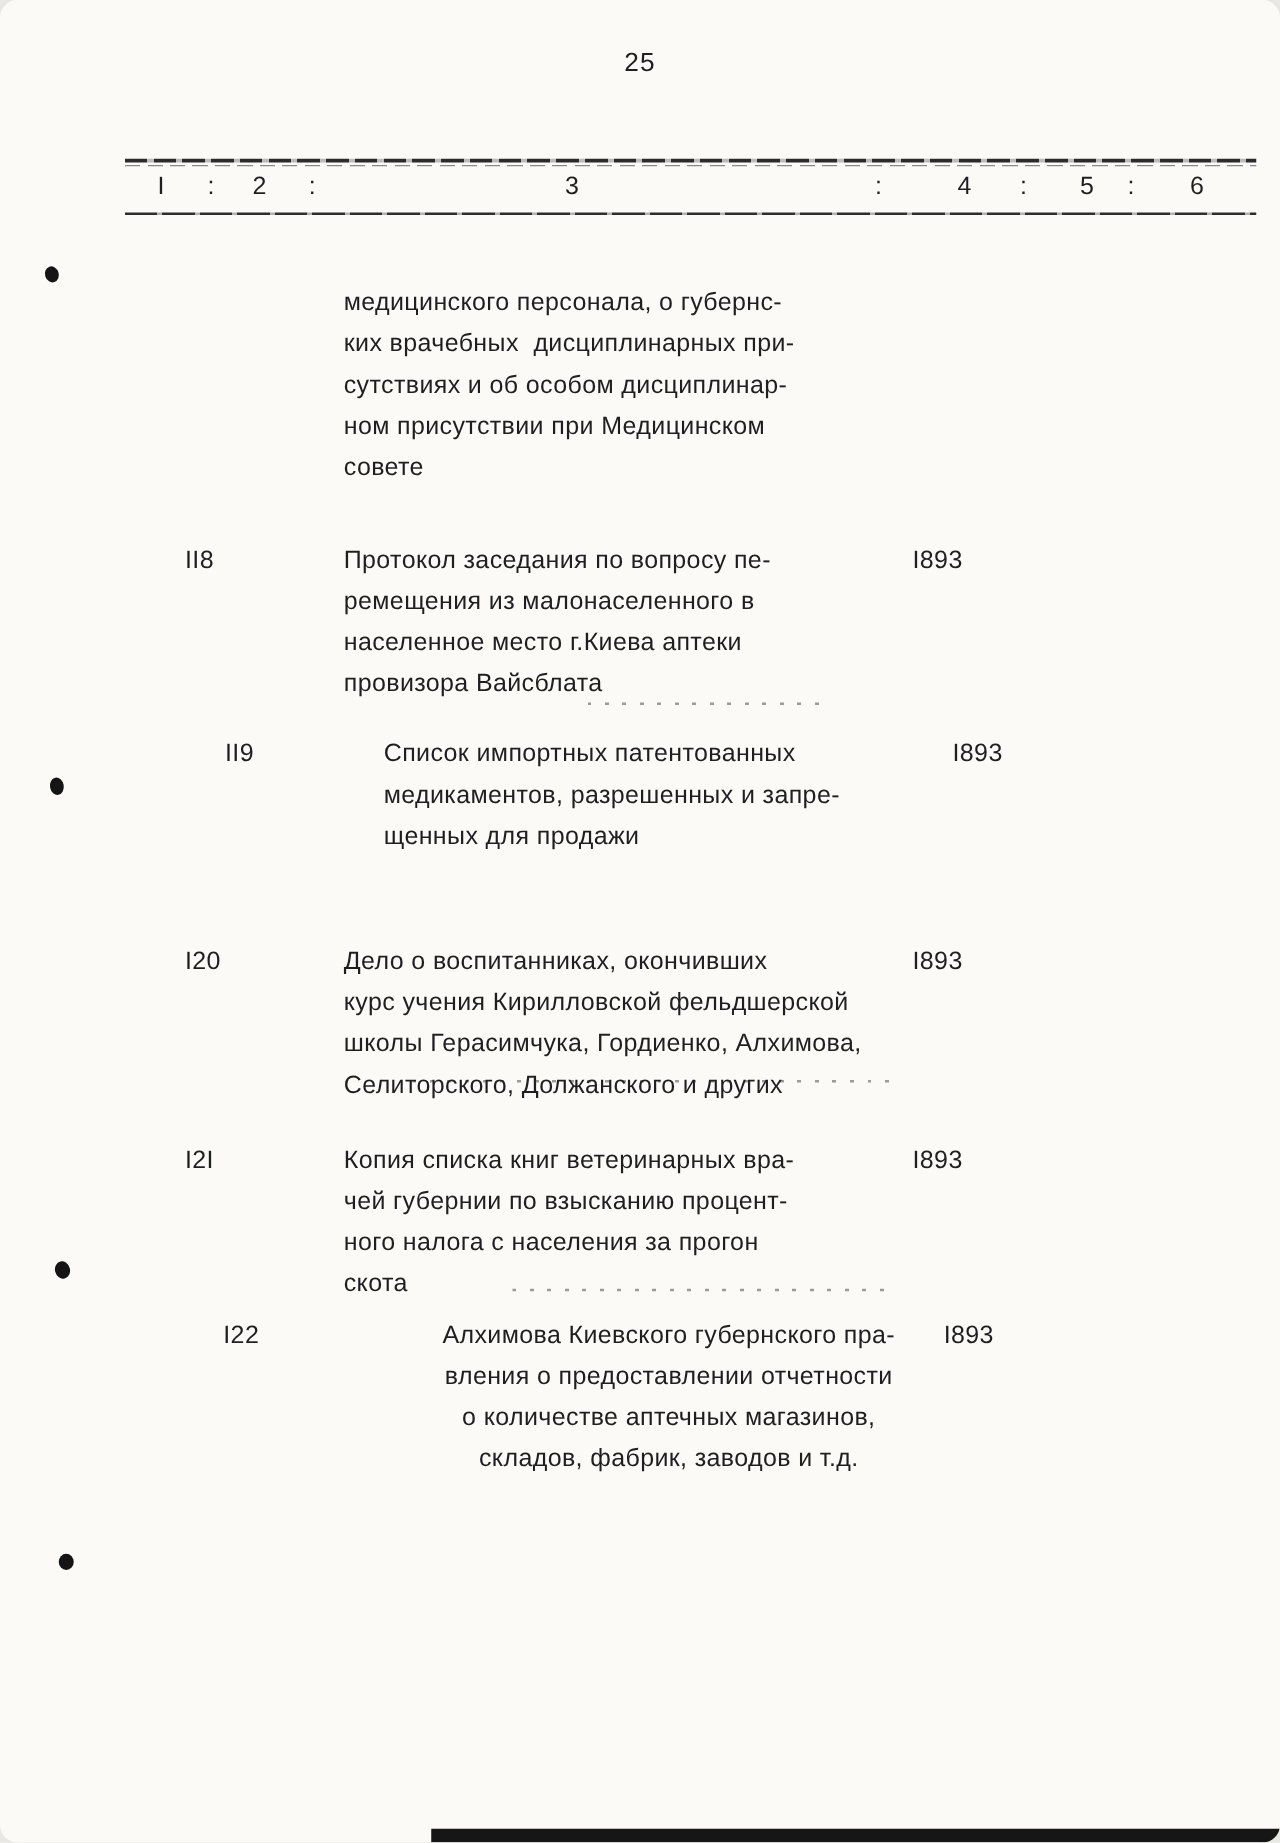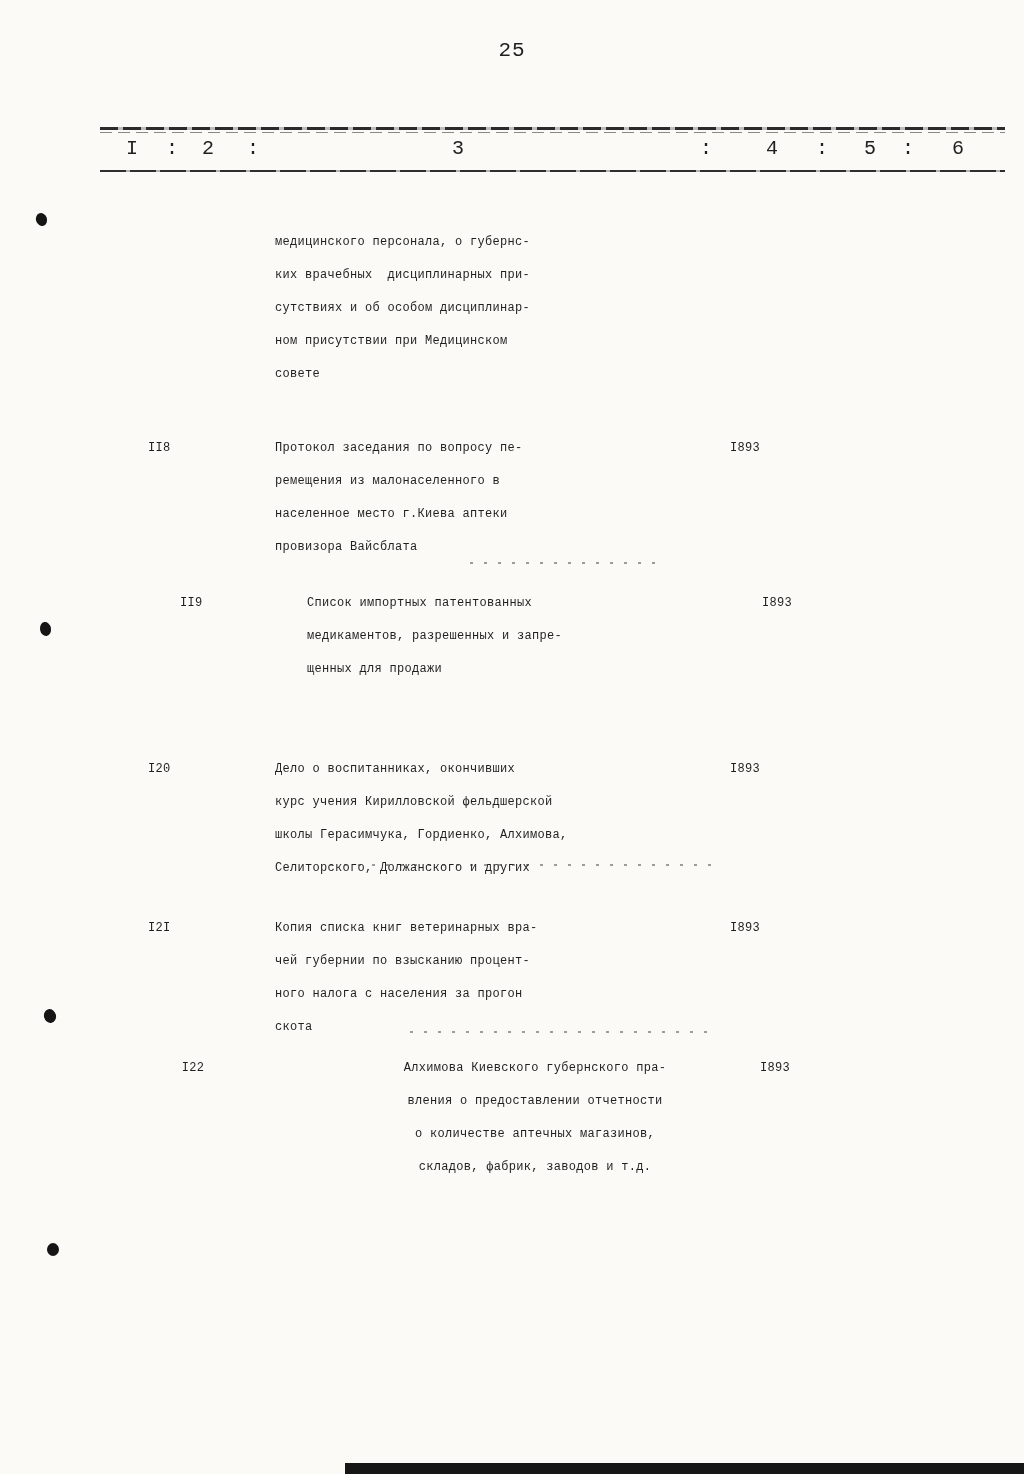--- a/index.html
+++ b/index.html
@@ -2,27 +2,28 @@
 <html><head>
 <meta charset="utf-8">
 <style>
   html,body { margin:0; padding:0; background:#e8e7e4; }
   .page {
     position:relative;
     width:1024px;
     height:1474px;
     margin:0 auto;
     background:#fbfaf7;
-    font-family:Liberation Mono, monospace;
+    font-family:Liberation Sans, sans-serif;
     color:#1f1f1f;
     overflow:hidden;
+    border-radius:14px;
   }
   .txt {
     position:absolute;
-    font-size:12px;
+    font-size:20px;
     line-height:33px;
     white-space:pre;
     letter-spacing:0.3px;
   }
   .pageno {
     top:34px; left:0; width:100%;
     text-align:center;
     font-size:21px;
     letter-spacing:1px;
   }

